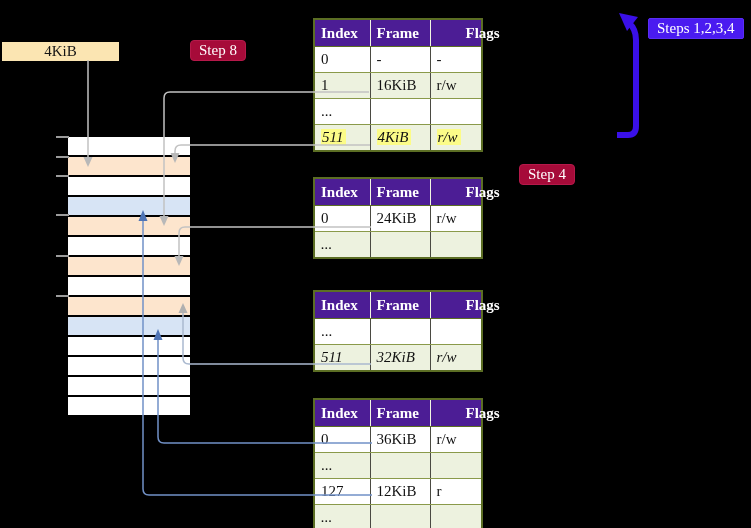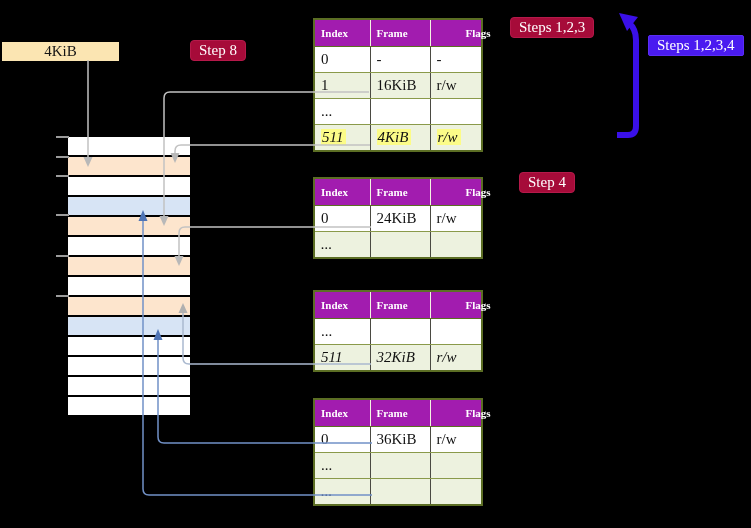--- a/index.html
+++ b/index.html
@@ -11,40 +11,40 @@
   .pagesize{position:absolute;left:2px;top:42px;width:117px;height:19px;background:#fbe5b2;
             color:#141414;font-size:15px;display:flex;align-items:center;justify-content:center;z-index:10;}
 
   
   .badge{position:absolute;color:#fff;font-size:15px;line-height:19px;padding:0 8px;
          border-radius:4px;z-index:10;white-space:nowrap;}
   .badge.red{background:#a60b39;border:1px solid #b5194a;}
   .badge.blue{background:#4a1bf0;border-radius:2px;border:1px solid #5a2df5;}
   .badge-step0{left:190px;top:40px;}
   .badge-steps123{left:510px;top:17px;}
-  .badge-steps1234{left:648px;top:18px;margin-top:17px;}
-  .badge-step4{left:519px;top:172px;}
+  .badge-steps1234{left:648px;top:18px;}
+  .badge-step4{left:519px;top:164px;}
 
   
   .memcol{position:absolute;left:68px;top:137px;width:122px;height:278px;background:#000;
           display:flex;flex-direction:column;z-index:10;}
   .mem-row{flex:1;border-bottom:2px solid #000;}
   .mem-row:last-child{border-bottom:none;}
   .mem-row.white{background:#ffffff;}
   .mem-row.orange{background:#fde5cd;}
   .mem-row.blue{background:#d7e4f5;}
   .tick{position:absolute;left:56px;width:13px;height:2px;background:#9b9b9b;z-index:10;}
 
   
   table.ptable{position:absolute;left:313px;width:168px;border-collapse:collapse;
                table-layout:fixed;z-index:10;background:#fff;
                border:2px solid #5c6e24;font-size:15px;color:#111;}
-  table.ptable th{background:#a21caf;color:#fff;font-weight:bold;height:26px;
+  table.ptable th{background:#4c1d95;color:#fff;font-weight:bold;height:26px;
                   border-right:1px solid #f2f6e2;border-bottom:1px solid #5c6e24;
-                  text-align:left;padding:0 0 0 6px;font-size:11px;}
+                  text-align:left;padding:0 0 0 6px;font-size:15px;}
   table.ptable th:last-child{border-right:none;padding-left:35px;}
   table.ptable td{height:25px;border-right:1px solid #4a4a42;border-bottom:1px solid #8a9a4a;
                   padding:0 0 0 6px;overflow:hidden;}
   table.ptable td:last-child{border-right:none;}
   table.ptable tr:last-child td{border-bottom:none;font-style:italic;}
   table.ptable tr.shade td{background:#edf2df;}
   .t1{top:18px;} .t2{top:177px;} .t3{top:290px;} .t4{top:398px;}
   .col-index{width:56px;} .col-frame{width:60px;} .col-flags{width:52px;}
   .hl{background:#fcfc88;padding:0 3px 0 1px;}
 </style>
@@ -76,21 +76,20 @@
     <path d="M 372,495 H 149 Q 143,495 143,489 V 221" fill="none" stroke="#7291c7" stroke-width="1.5"></path>
     <polygon points="143,210 138.5,221 147.5,221" fill="#4f74b5"></polygon>
 
     <path d="M 617,135 H 628 Q 636,135 636,126 V 40 Q 636,29 629,23" fill="none" stroke="#3a10e8" stroke-width="6"></path>
     <polygon points="619,13 638,17 627,31" fill="#3a10e8"></polygon>
   </svg>
 
   <div class="pagesize">4KiB</div>
 
   <div class="badge red badge-step0">Step 8</div>
-  <div class="badge red badge-steps123">Steps 1,2,3</div>
   <div class="badge blue badge-steps1234">Steps 1,2,3,4</div>
   <div class="badge red badge-step4">Step 4</div>
 
   <div class="memcol" id="memcol">
       <div class="mem-row white"></div>
       <div class="mem-row orange"></div>
       <div class="mem-row white"></div>
       <div class="mem-row blue"></div>
       <div class="mem-row orange"></div>
       <div class="mem-row white"></div>
@@ -212,20 +211,25 @@
     <tr>
       <td>0</td>
       <td>36KiB</td>
       <td>r/w</td>
     </tr>
     <tr class="shade">
       <td>...</td>
       <td></td>
       <td></td>
     </tr>
+    <tr>
+      <td>127</td>
+      <td>12KiB</td>
+      <td>r</td>
+    </tr>
     <tr class="shade">
       <td>...</td>
       <td></td>
       <td></td>
     </tr>
   </tbody>
     </table>
 
 </div>
 

